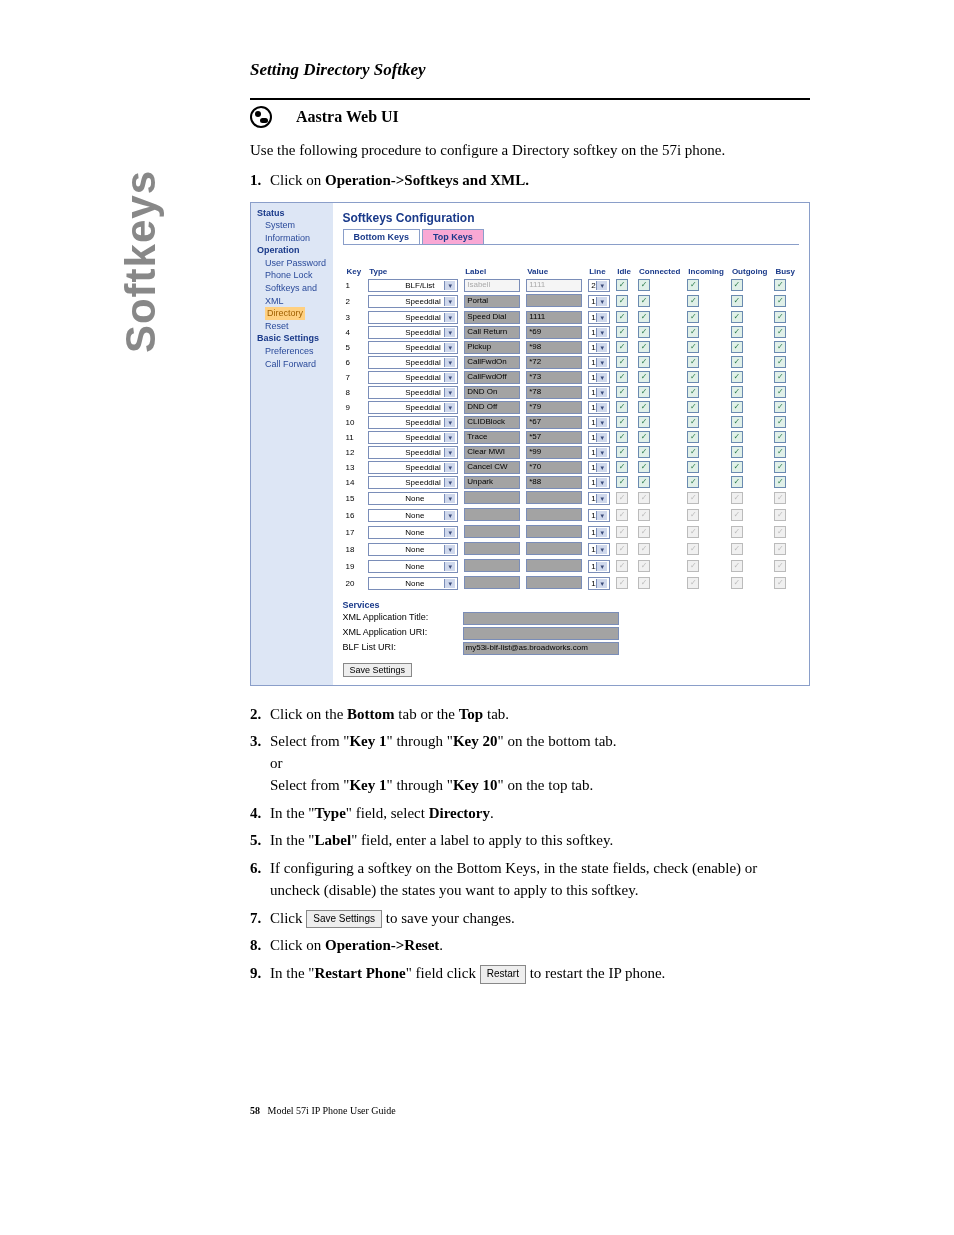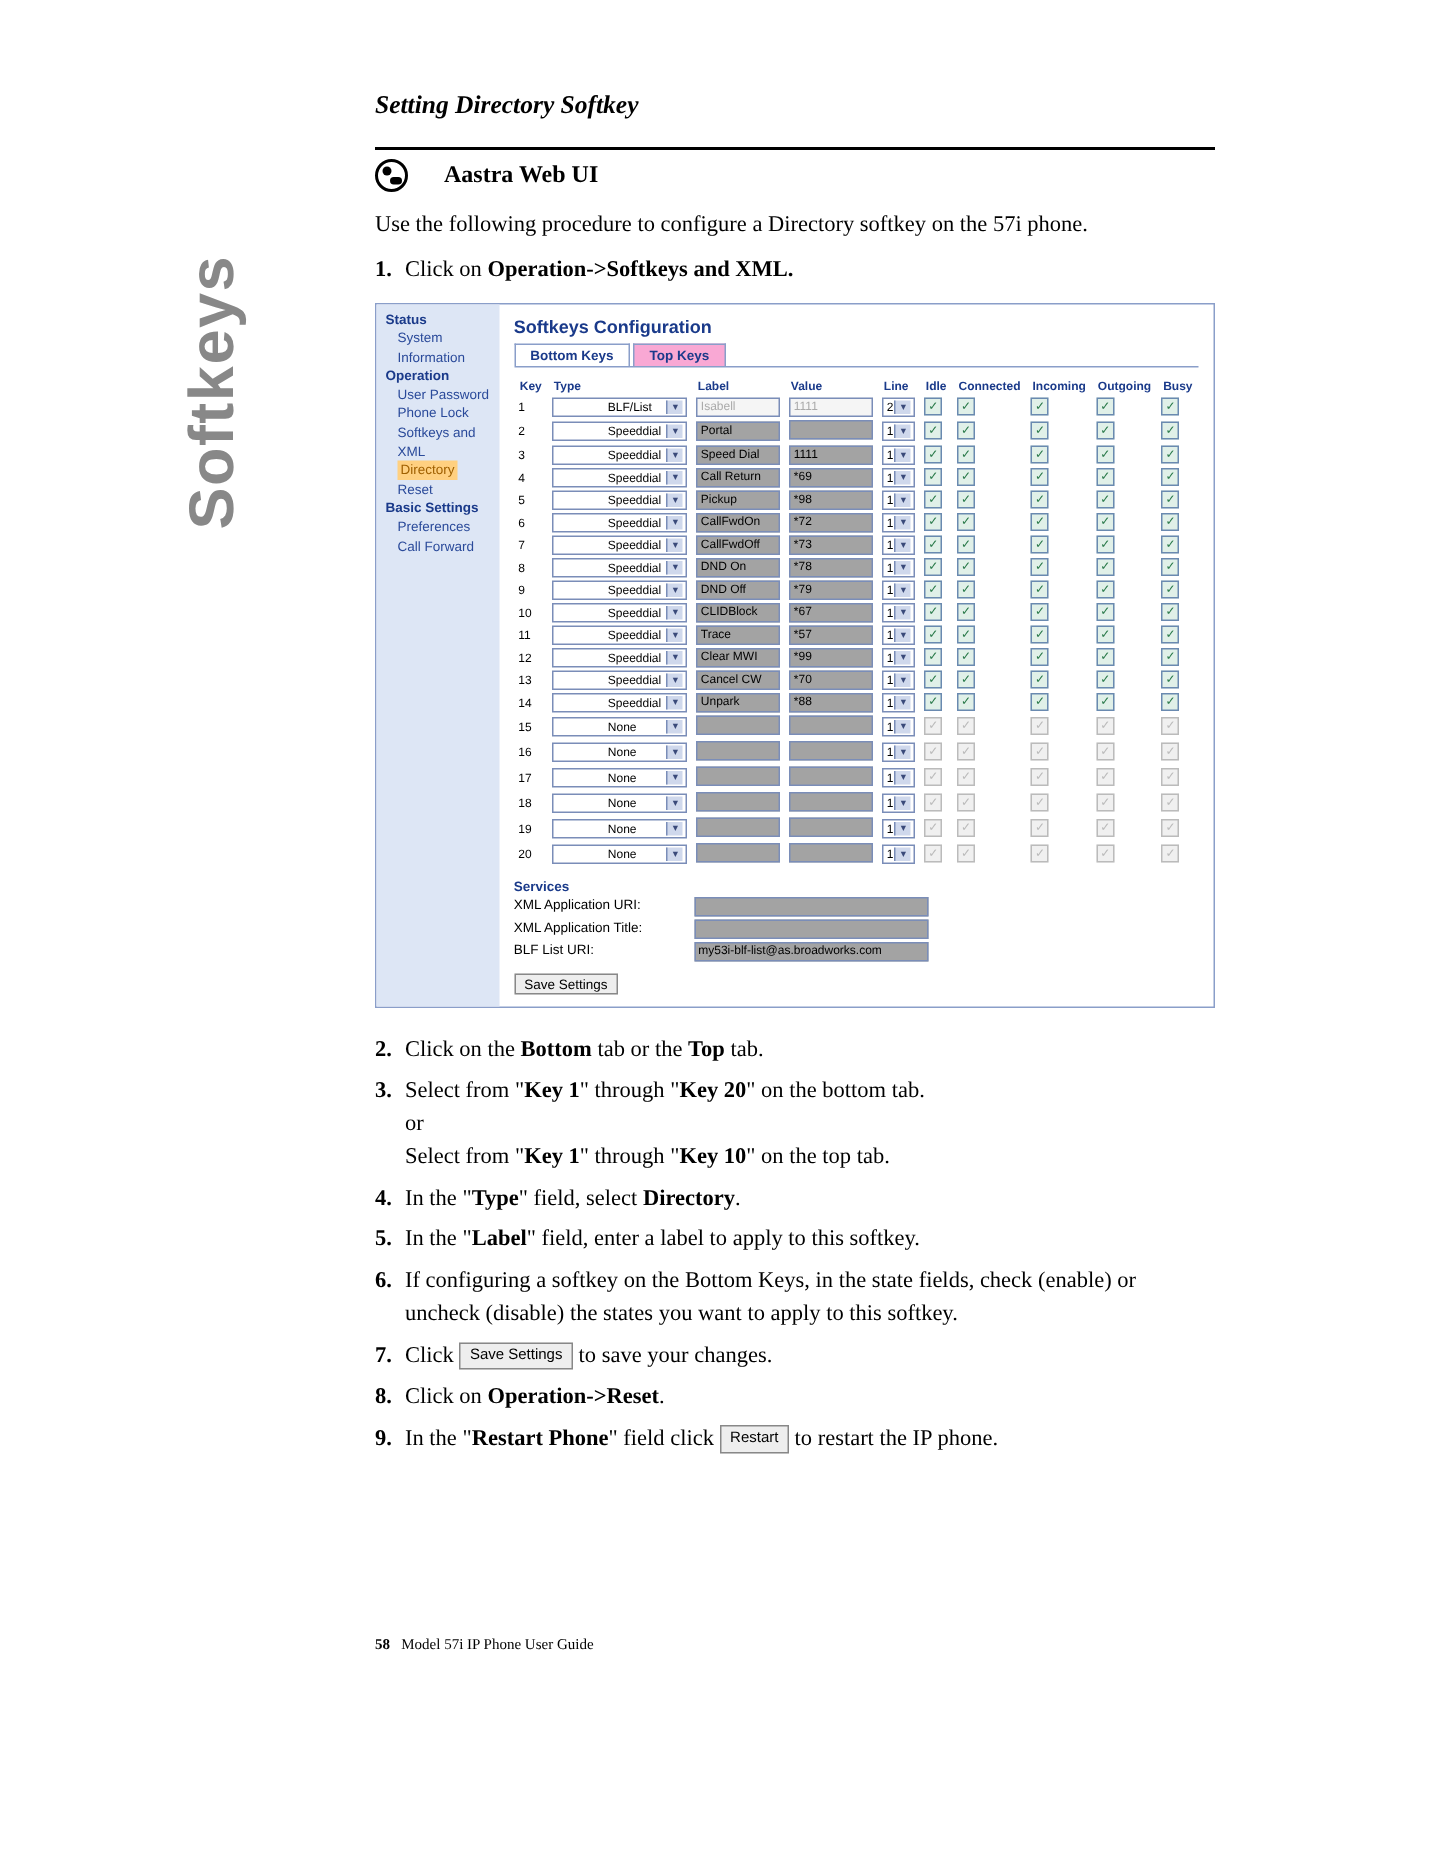--- a/index.html
+++ b/index.html
@@ -122,21 +122,21 @@
     line-height: 1.4;
   }
   .ss-side .cat { font-weight: bold; color: #1a3a8a; }
   .ss-side .item { padding-left: 8px; color: #2a4a9a; }
   .ss-side .sel { background: #ffd080; color: #a06000; display: inline-block; padding: 0 2px; }
   .ss-main {
     flex: 1;
     padding: 8px 10px;
   }
   .ss-title { color: #1a3a8a; font-weight: bold; font-size: 12px; margin-bottom: 4px; }
-  .tabs { display: flex; border-bottom: 1px solid #8a9ec9; margin-bottom: 6px; }
+  .tabs { display: flex; border-bottom: 1px solid #8a9ec9; margin-bottom: 20px; }
   .tab {
     padding: 2px 10px;
     border: 1px solid #8a9ec9;
     border-bottom: none;
     font-size: 9px;
     font-weight: bold;
     color: #1a3a8a;
     background: #f9a8d4;
     margin-right: 2px;
   }
@@ -633,25 +633,25 @@
                 <td><span class="cb dim">✓</span></td>
                 <td><span class="cb dim">✓</span></td>
                 <td><span class="cb dim">✓</span></td>
                 <td><span class="cb dim">✓</span></td>
                 <td><span class="cb dim">✓</span></td>
               </tr>
             </tbody>
         </table>
         <div class="services-h">Services</div>
         <div class="srv-row">
-            <span class="lbl">XML Application URI:</span>
+            <span class="lbl">XML Application Title:</span>
             <span class="txt-box wide"></span>
           </div>
         <div class="srv-row">
-            <span class="lbl">XML Application Title:</span>
+            <span class="lbl">XML Application URI:</span>
             <span class="txt-box wide"></span>
           </div>
         <div class="srv-row">
             <span class="lbl">BLF List URI:</span>
             <span class="txt-box wide">my53i-blf-list@as.broadworks.com</span>
           </div>
         <span class="save-btn">Save Settings</span>
       </div>
     </div>
 

